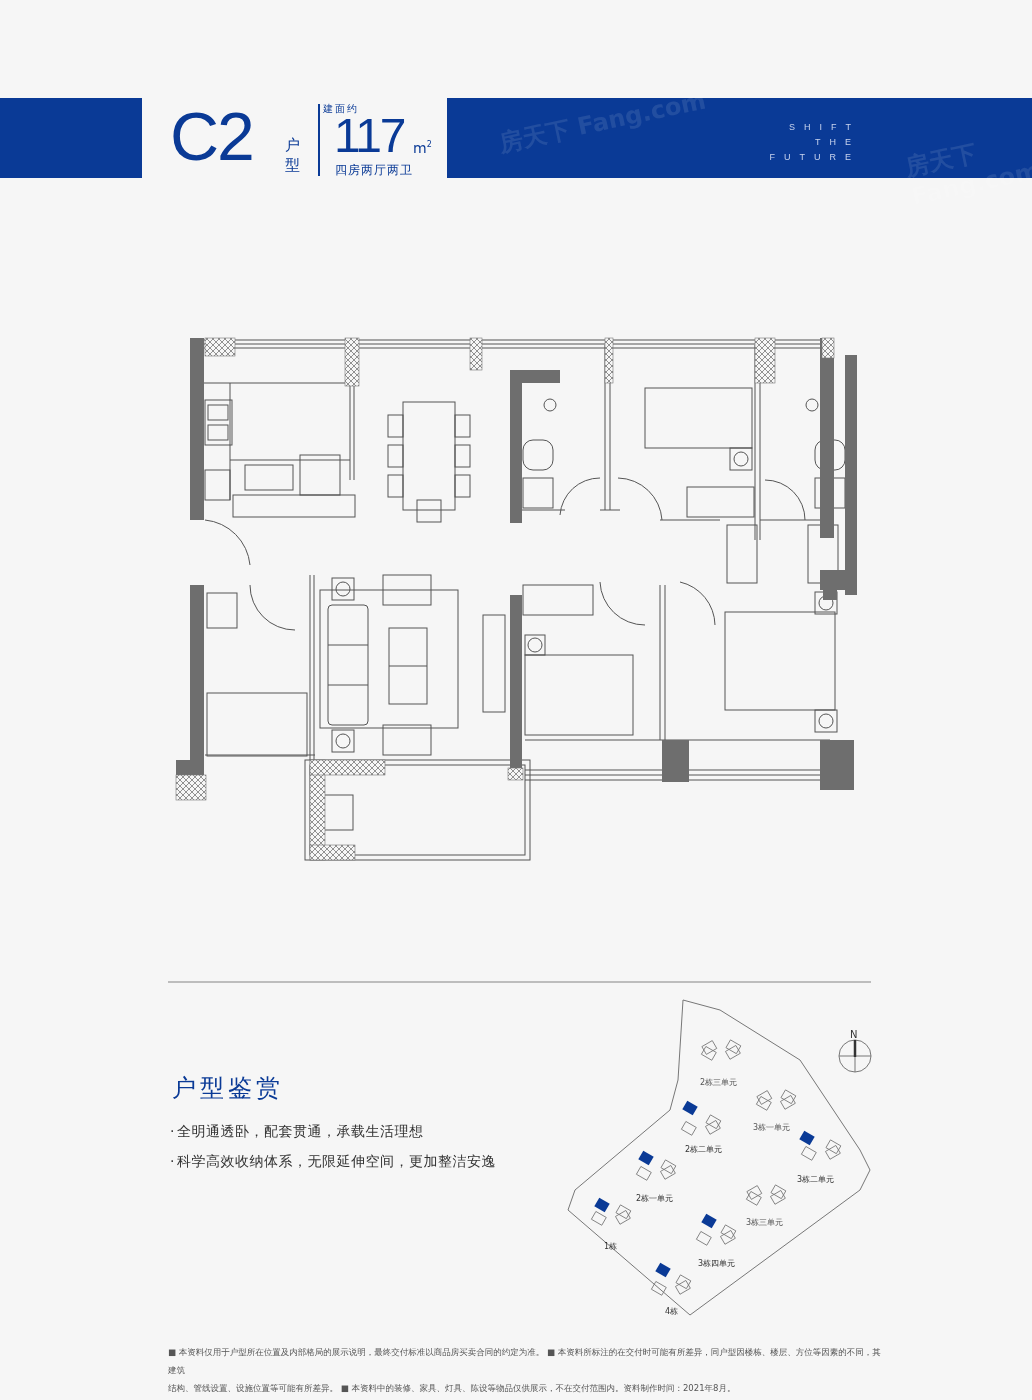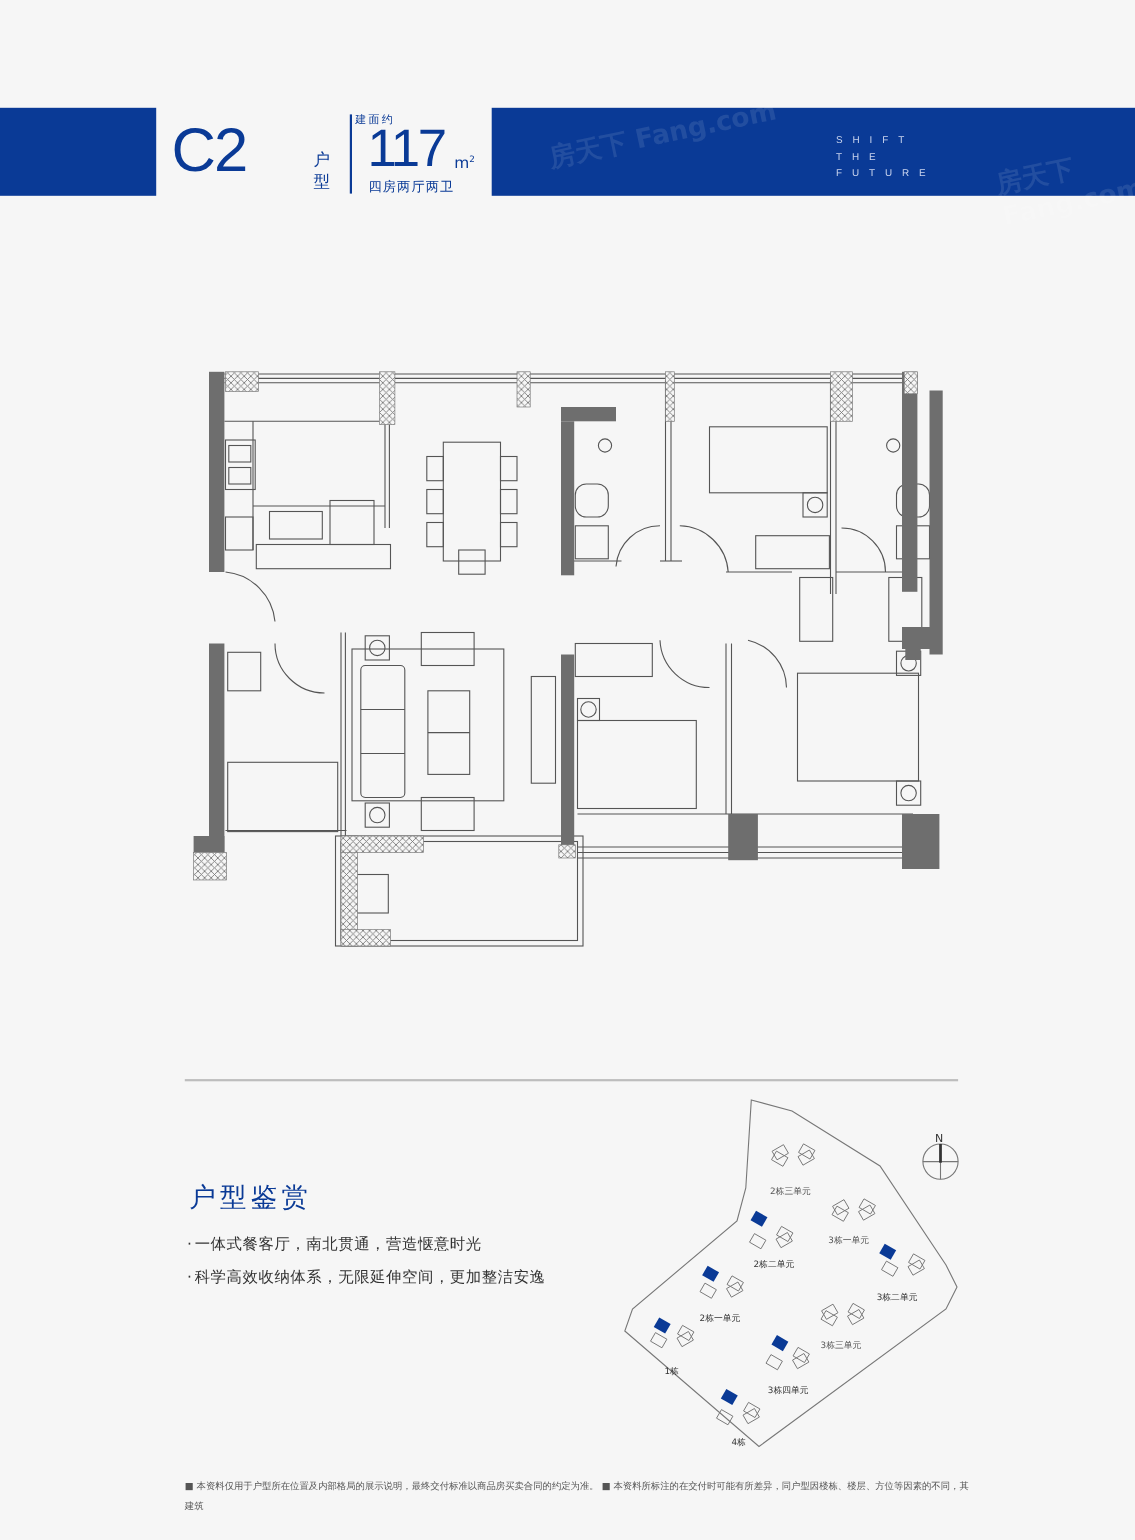--- a/index.html
+++ b/index.html
@@ -1,24 +1,24 @@
 <!DOCTYPE html>
 <html><head>
 <meta charset="utf-8">
 <style>
   * { box-sizing: border-box; margin: 0; padding: 0; }
   html, body { width: 1032px; height: 1400px; background: #f6f6f6; overflow: hidden; }
   body { position: relative; font-family: "DejaVu Sans", "Liberation Sans", sans-serif; color: #333; }
 
   .band-left { position: absolute; left: 0; top: 98px; width: 142px; height: 80px; background: #0a3a96; }
   .band-right { position: absolute; left: 447px; top: 98px; width: 585px; height: 80px; background: #0a3a96; }
-  .slogan { position: absolute; left: 760px; top: 120px; width: 100px; color: #c9d4ee; font-size: 9px; letter-spacing: 9px; line-height: 15px; font-family: "Liberation Sans", sans-serif; }
+  .slogan { position: absolute; left: 760px; top: 120px; width: 100px; color: #c9d4ee; font-size: 9px; letter-spacing: 9px; line-height: 15px; text-align: right; font-family: "Liberation Sans", sans-serif; }
   .watermark { position: absolute; color: rgba(255,255,255,0.10); font-size: 24px; font-weight: bold; transform: rotate(-12deg); }
 
-  .type-code { position: absolute; left: 156px; top: 88px; font-family: "Liberation Sans", sans-serif; font-size: 56px; line-height: 96px; color: #0a3a96; font-weight: 300; letter-spacing: -2px; }
+  .type-code { position: absolute; left: 170px; top: 88px; font-family: "Liberation Sans", sans-serif; font-size: 68px; line-height: 96px; color: #0a3a96; font-weight: 300; letter-spacing: -2px; }
   .type-label { position: absolute; left: 285px; top: 135px; width: 16px; font-size: 15px; line-height: 20px; color: #0a3a96; }
   .divider-v { position: absolute; left: 318px; top: 104px; width: 2px; height: 72px; background: #0a3a96; }
   .area-caption { position: absolute; left: 323px; top: 102px; font-size: 10px; color: #0a3a96; letter-spacing: 2px; }
   .area-num { position: absolute; left: 334px; top: 108px; font-family: "Liberation Sans", sans-serif; font-size: 48px; line-height: 56px; color: #0a3a96; font-weight: 300; letter-spacing: -2px; }
   .area-unit { position: absolute; left: 413px; top: 140px; font-size: 14px; color: #0a3a96; }
   .area-unit sup { font-size: 8px; }
   .layout-desc { position: absolute; left: 335px; top: 162px; font-size: 12px; color: #0a3a96; letter-spacing: 1px; }
 
   .plan { position: absolute; left: 170px; top: 320px; width: 720px; height: 560px; }
 
@@ -193,21 +193,21 @@
     <rect x="310" y="845" width="45" height="15"></rect>
     <rect x="176" y="775" width="30" height="25"></rect>
     <rect x="508" y="768" width="15" height="12"></rect>
   </g>
 </svg>
 
 <div class="hr"></div>
 
 <div class="feat-title">户型鉴赏</div>
 <ul class="features">
-  <li>一体式餐客厅，南北贯通，营造惬意时光</li>
+  <li>全明通透卧，配套贯通，承载生活理想</li>
   <li>科学高效收纳体系，无限延伸空间，更加整洁安逸</li>
 </ul>
 
 <svg class="siteplan" viewBox="560 990 320 330" xmlns="http://www.w3.org/2000/svg" font-family="DejaVu Sans, sans-serif">
   <path d="M683 1000 L720 1010 L800 1060 L860 1150 L870 1170 L860 1190 L690 1315 L568 1210 L575 1190 L670 1110 L678 1080 Z" fill="none" stroke="#777" stroke-width="1"></path>
 
   <g>
     <circle cx="855" cy="1056" r="16" fill="none" stroke="#777"></circle>
     <line x1="839" y1="1056" x2="871" y2="1056" stroke="#777"></line>
     <line x1="855" y1="1040" x2="855" y2="1072" stroke="#777"></line>
@@ -282,13 +282,14 @@
     <text x="636" y="1201" fill="#333">2栋一单元</text>
     <text x="746" y="1225">3栋三单元</text>
     <text x="604" y="1249" fill="#333">1栋</text>
     <text x="698" y="1266" fill="#333">3栋四单元</text>
     <text x="665" y="1314" fill="#333">4栋</text>
   </g>
 </svg>
 
 <div class="disclaimer">
   <div>■ 本资料仅用于户型所在位置及内部格局的展示说明，最终交付标准以商品房买卖合同的约定为准。 ■ 本资料所标注的在交付时可能有所差异，同户型因楼栋、楼层、方位等因素的不同，其建筑</div>
+  <div>结构、管线设置、设施位置等可能有所差异。 ■ 本资料中的装修、家具、灯具、陈设等物品仅供展示，不在交付范围内。资料制作时间：2021年8月。</div>
 </div>
 
 </body></html>

